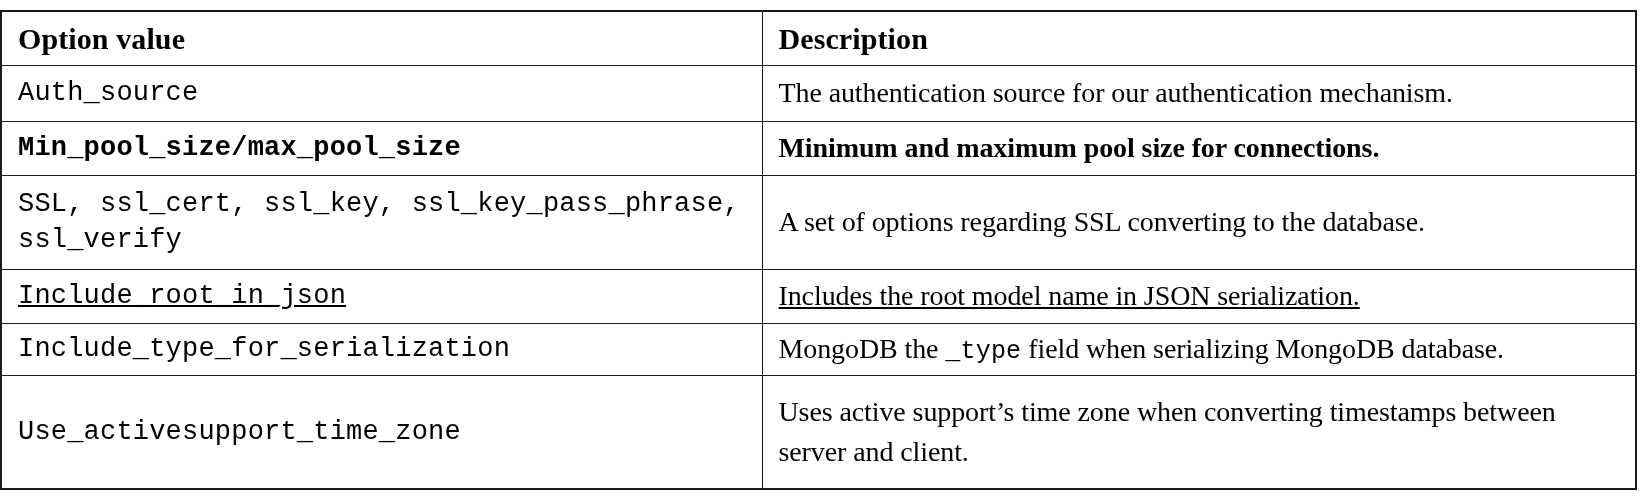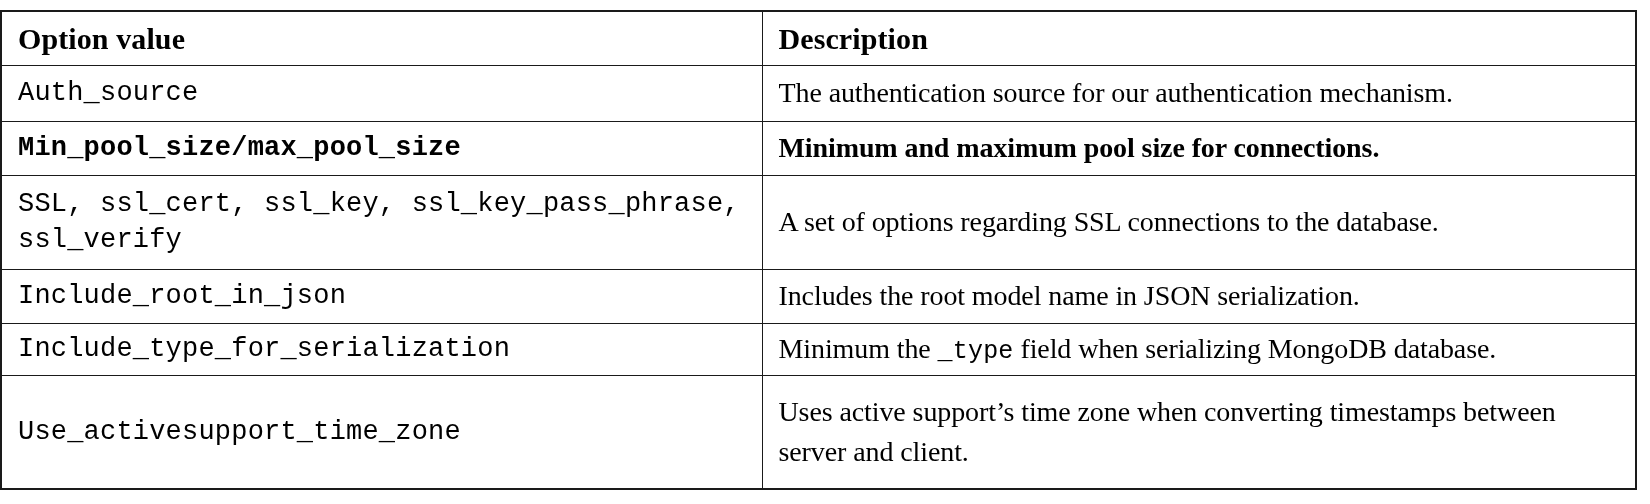--- a/index.html
+++ b/index.html
@@ -79,21 +79,21 @@
     font-family: "Liberation Mono", "DejaVu Sans Mono", monospace;
     font-size: 25px;
     letter-spacing: 0.2px;
   }
 
   
   tr.row-head  { height: 54px; }
   tr.row-1     { height: 56px; }
   tr.row-2     { height: 54px; font-weight: bold; }
   tr.row-3     { height: 94px; }
-  tr.row-4     { height: 54px; }
+  tr.row-4     { height: 54px; text-decoration: underline; }
   tr.row-5     { height: 52px; }
   tr.row-6     { height: 114px; }
 
   td.tall-desc { line-height: 1.42; }
 </style>
 </head>
 <body>
 
 <div class="table-wrap">
   <table class="opt-table">
@@ -114,31 +114,31 @@
         <td class="desc-cell">The authentication source for our authentication mechanism.</td>
       </tr>
 
       <tr class="row-2">
         <td class="opt-cell">Min_pool_size/max_pool_size</td>
         <td class="desc-cell">Minimum and maximum pool size for connections.</td>
       </tr>
 
       <tr class="row-3">
         <td class="opt-cell">SSL, ssl_cert, ssl_key, ssl_key_pass_phrase, ssl_verify</td>
-        <td class="desc-cell">A set of options regarding SSL connections to the database.</td>
+        <td class="desc-cell">A set of options regarding SSL converting to the database.</td>
       </tr>
 
       <tr class="row-4">
         <td class="opt-cell">Include_root_in_json</td>
         <td class="desc-cell">Includes the root model name in JSON serialization.</td>
       </tr>
 
       <tr class="row-5">
         <td class="opt-cell">Include_type_for_serialization</td>
-        <td class="desc-cell"><span>Minimum the</span> <span class="mono">_type</span> <span>field when serializing MongoDB database.</span></td>
+        <td class="desc-cell"><span>MongoDB the</span> <span class="mono">_type</span> <span>field when serializing MongoDB database.</span></td>
       </tr>
 
       <tr class="row-6">
         <td class="opt-cell">Use_activesupport_time_zone</td>
         <td class="desc-cell tall-desc">Uses active support’s time zone when converting timestamps between server and client.</td>
       </tr>
 
     </tbody>
   </table>
 </div>

